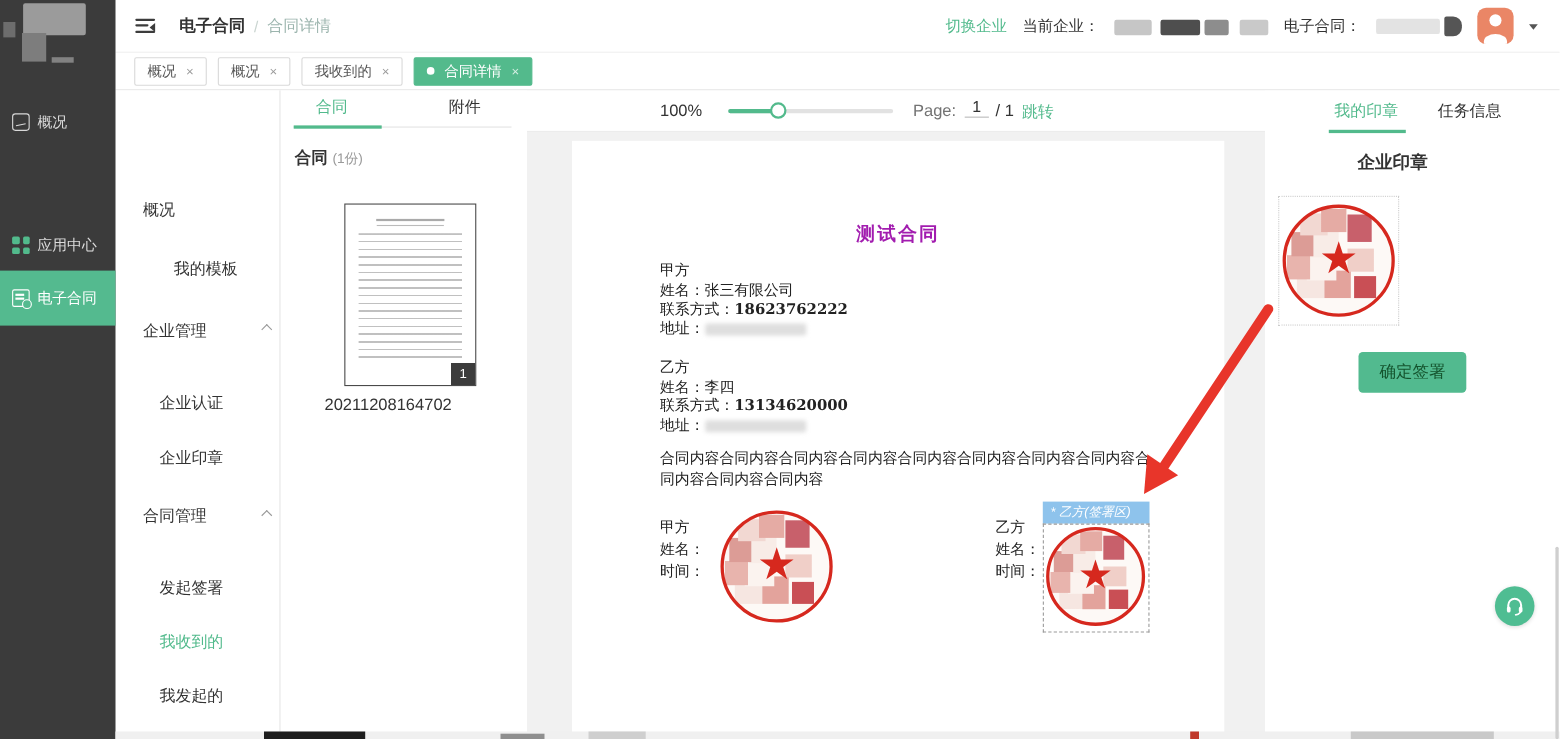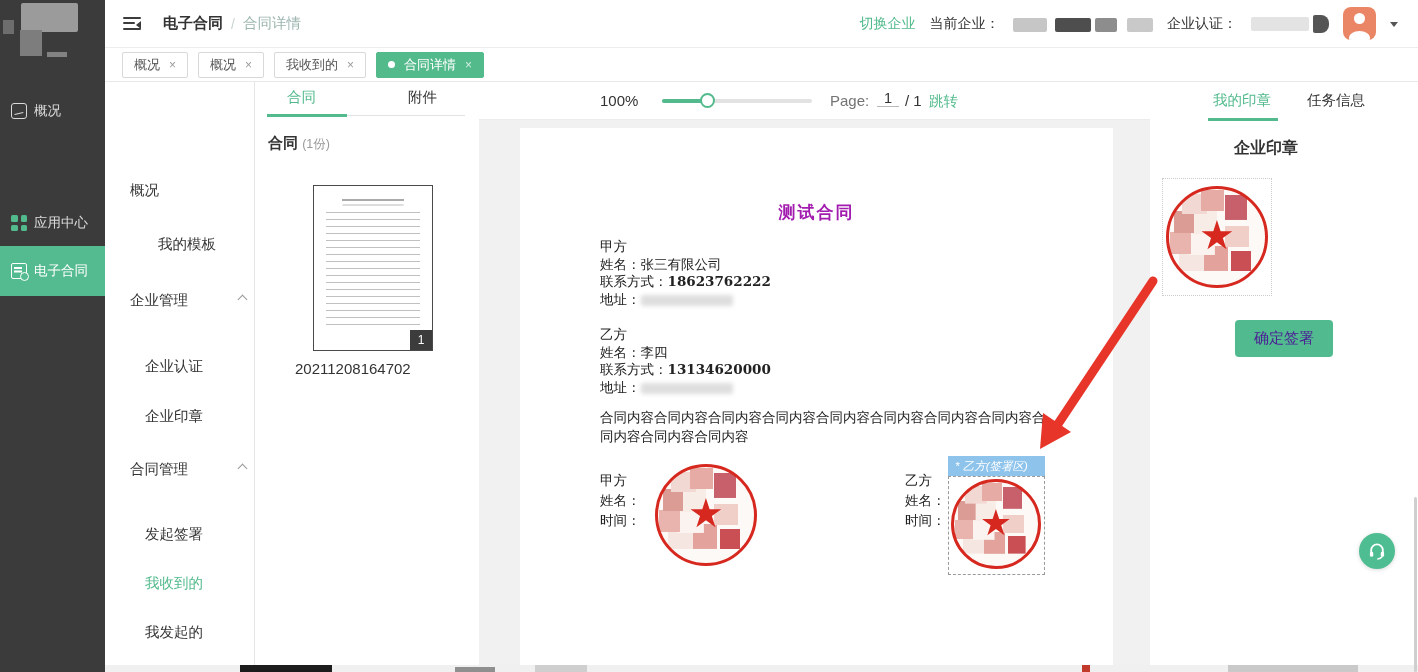--- a/index.html
+++ b/index.html
@@ -124,21 +124,21 @@
   .stamp .star { position:absolute; left:50%; top:50%; transform:translate(-50%,-54%); color:#d6281e; }
 
   
   .rpanel { position:absolute; left:1150px; top:82px; width:232px; height:590px; background:#fff; z-index:6; }
   .rp-tab { position:absolute; top:9px; font-size:14.5px; cursor:pointer; }
   .rp-tab.t0 { left:63px; color:#52ba8c; }
   .rp-tab.t1 { left:157px; color:#333; }
   .rp-underline { position:absolute; left:58px; top:36px; width:70px; height:2.5px; background:#52ba8c; }
   .rp-title { position:absolute; left:0; top:56px; width:100%; text-align:center; font-size:16px; font-weight:bold; color:#333; }
   .seal-box { position:absolute; left:12px; top:96px; width:110px; height:118px; border:1px dotted #ccc; display:flex; align-items:center; justify-content:center; cursor:pointer; }
-  .confirm-btn { position:absolute; left:85px; top:238px; width:98px; height:37px; background:#52ba8f; border:none; border-radius:4px; color:#4c1d95; font-size:15px; font-family:inherit; cursor:pointer; }
+  .confirm-btn { position:absolute; left:85px; top:238px; width:98px; height:37px; background:#52ba8f; border:none; border-radius:4px; color:#14532d; font-size:15px; font-family:inherit; cursor:pointer; }
 
   
   .arrow-svg { position:absolute; left:0; top:0; width:1418px; height:672px; z-index:40; pointer-events:none; }
   .support-btn { position:absolute; left:1359px; top:533px; width:36px; height:36px; border-radius:50%; background:#4fbd92; z-index:45; display:flex; align-items:center; justify-content:center; cursor:pointer; box-shadow:0 1px 4px rgba(0,0,0,.15); }
   .scrollbar { position:absolute; right:1px; top:497px; width:3.5px; height:175px; background:#cfcfcf; border-radius:2px; z-index:50; }
   .dock { position:absolute; left:105px; bottom:0; width:1313px; height:7px; background:#f0f0f0; z-index:48; }
   .dock i { position:absolute; bottom:0; height:7px; }
   .dock .d1 { left:135px; width:92px; background:#1d1d1d; }
   .dock .d2 { left:350px; width:40px; height:5px; background:#8f8f8f; }
   .dock .d3 { left:430px; width:52px; background:#cfcfcf; }
@@ -161,21 +161,21 @@
     <span class="crumb-page">合同详情</span>
     <div class="hdr-right">
       <span class="link-green">切换企业</span>
       <span class="hdr-label">当前企业：</span>
       <span>
         <span class="redact" style="width:34px;background:#c6c6c6;"></span>
         <span class="redact" style="width:36px;background:#4e4e4e;margin-left:4px;"></span>
         <span class="redact" style="width:22px;background:#8d8d8d;"></span>
         <span class="redact" style="width:26px;background:#c9c9c9;margin-left:6px;"></span>
       </span>
-      <span class="hdr-label">企业认证：</span>
+      <span class="hdr-label">电子合同：</span>
       <span>
         <span class="redact" style="width:58px;background:#e3e3e3;"></span>
         <span class="redact" style="width:16px;height:18px;background:#555;border-radius:2px 8px 8px 2px;"></span>
       </span>
       <div class="avatar"></div>
       <div class="caret-down"></div>
     </div>
   </div>
 
   <div class="tabstrip">

